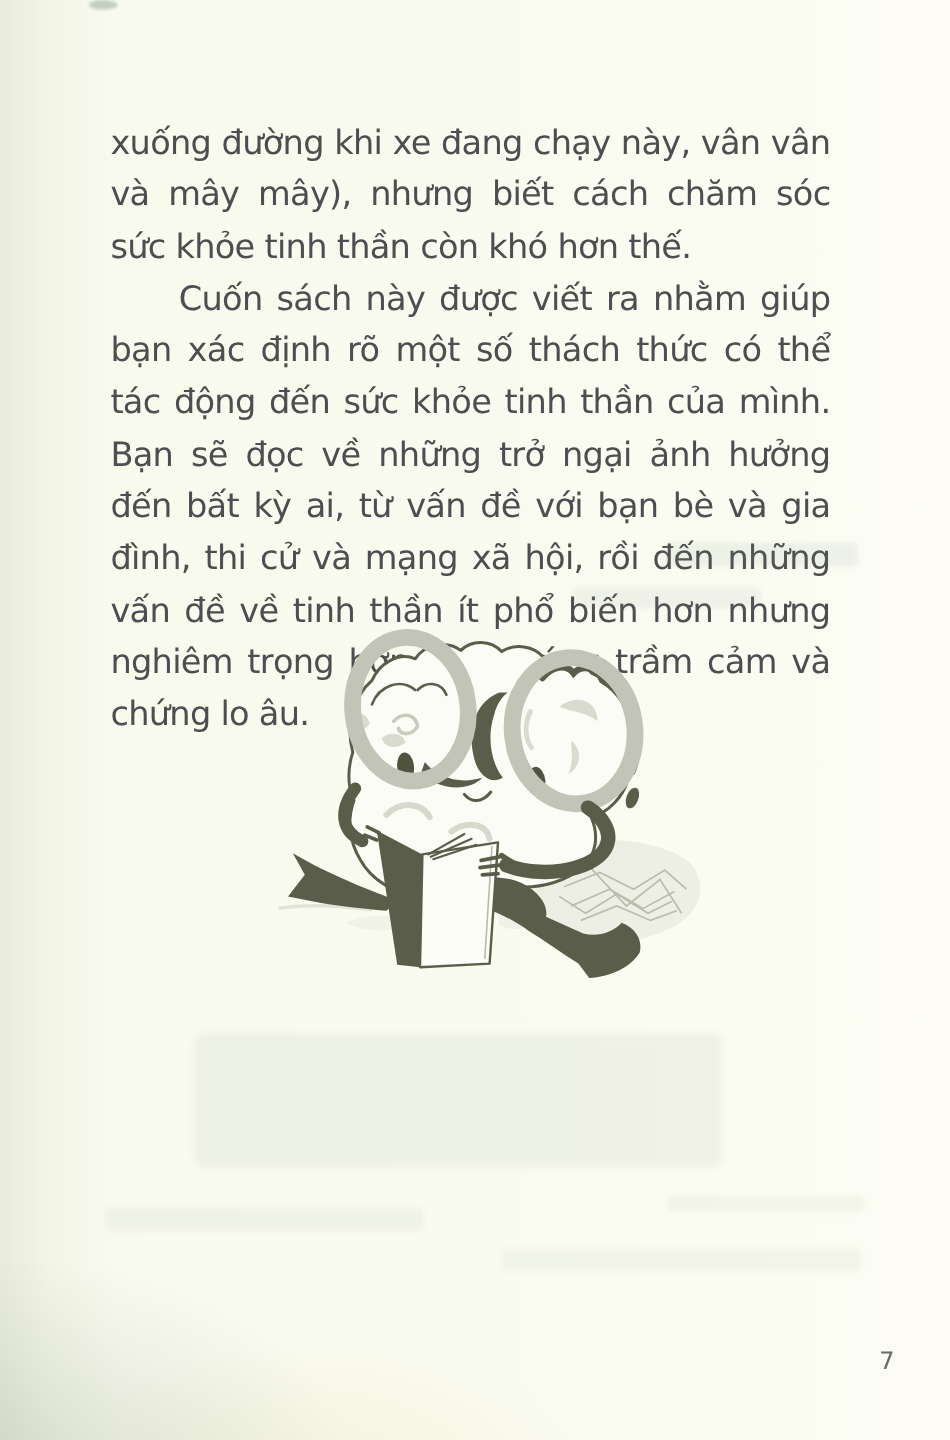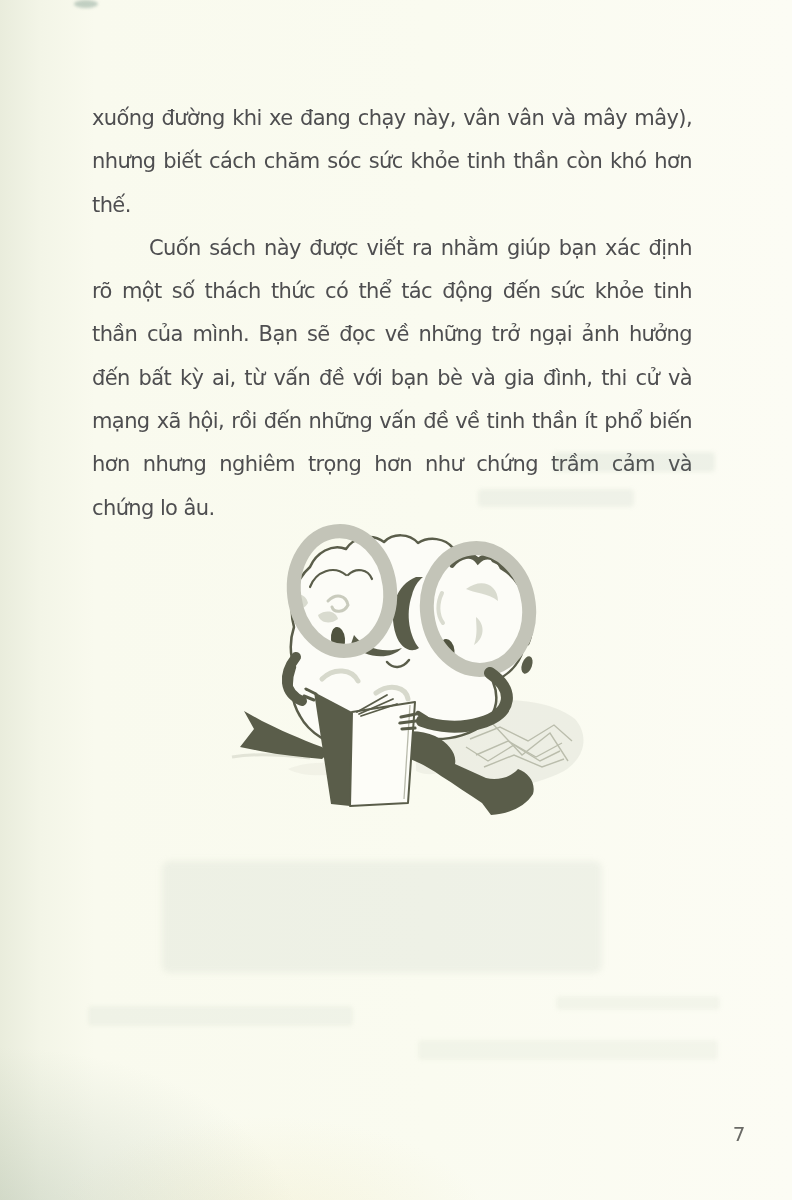--- a/index.html
+++ b/index.html
@@ -8,21 +8,21 @@
     width:792px;height:1200px;
     overflow:hidden;
     font-family:"DejaVu Sans","Liberation Sans",sans-serif;
     background:
       radial-gradient(ellipse 430px 270px at 0% 103%, rgba(140,160,138,0.30), rgba(140,160,138,0) 70%),
       radial-gradient(ellipse 300px 160px at 34% 103%, rgba(232,224,175,0.28), rgba(232,224,175,0) 75%),
       linear-gradient(to right,#e9ecdc 0px,#f3f5e7 40px,#f9faee 95px,#fafbf0 430px,#fcfcf4 100%);
   }
   .text-block{
     position:absolute;left:92px;top:97px;width:600px;
-    font-size:21px;line-height:43.3px;letter-spacing:-0.6px;
+    font-size:28px;line-height:43.3px;letter-spacing:-0.6px;
     color:#4e4e50;text-align:justify;
   }
   .text-block p{margin:0;}
   .text-block p.indent{text-indent:57px;}
   .illustration{position:absolute;left:230px;top:515px;width:360px;height:330px;}
   .page-number{
     position:absolute;left:724px;top:1122px;width:30px;
     font-size:20px;color:#6a6a66;text-align:center;
   }
   .st{position:absolute;border-radius:4px;filter:blur(2px);}

